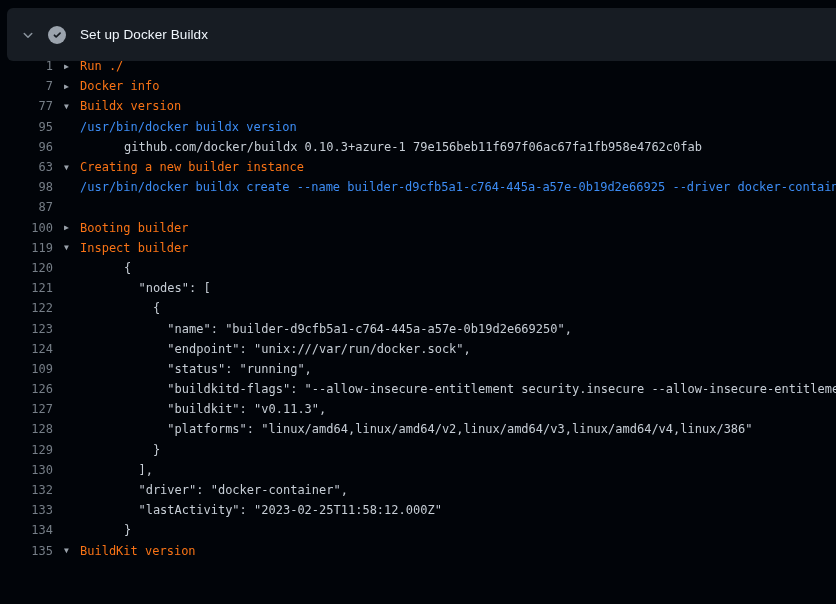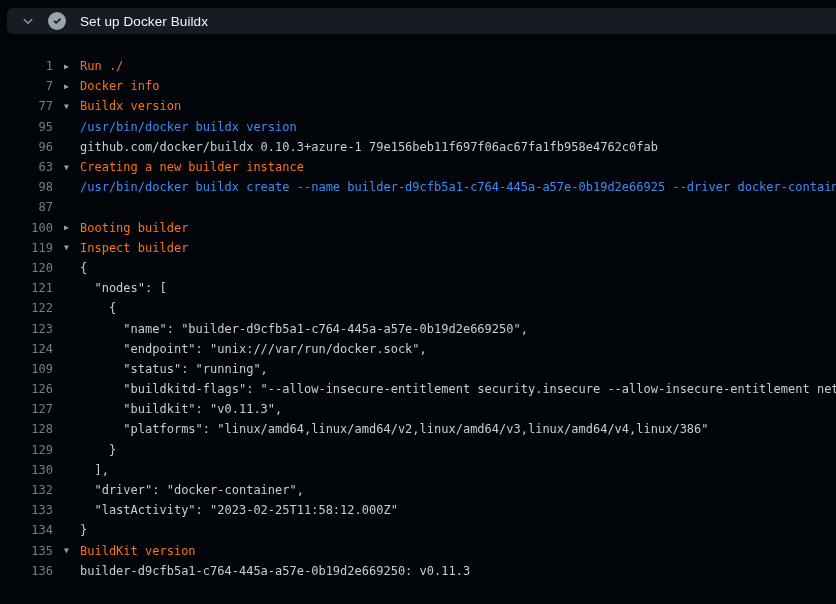--- a/index.html
+++ b/index.html
@@ -7,21 +7,21 @@
   body {
     background: #010409;
     font-family: "Liberation Sans", sans-serif;
     position: relative;
   }
 
   
   .step-header {
     position: absolute;
     left: 7px; top: 8px; right: 0;
-    height: 26px;
+    height: 53px;
     background: #171c23;
     border-radius: 6px 0 0 6px;
     display: flex;
     align-items: center;
     padding-left: 14px;
     cursor: pointer;
   }
   .chevron-icon {
     width: 14px; height: 14px;
     display: inline-flex; align-items: center; justify-content: center;
@@ -71,21 +71,21 @@
     align-items: center;
     cursor: pointer;
   }
   .txt {
     white-space: pre;
     overflow: hidden;
   }
   .row.group_collapsed .txt,
   .row.group_expanded .txt { color: #f97316; cursor: pointer; }
   .row.command .txt { color: #3d8df5; }
-  .row.output  .txt { color: #c7ced6; }
+  .row.output  .txt { color: #c7ced6; margin-left: 44px; }
 </style>
 </head>
 <body>
 
 <div class="step-header">
   <span class="chevron-icon">
     <svg width="12" height="12" viewBox="0 0 16 16" fill="none" stroke="currentColor" stroke-width="2" stroke-linecap="round" stroke-linejoin="round">
         <path d="M3 6l5 5 5-5"></path>
       </svg>
   </span>
@@ -117,14 +117,13 @@
     <div class="row output"><a class="ln">109</a><span class="arrow-cell"></span><span class="txt">      "status": "running",</span></div>
     <div class="row output"><a class="ln">126</a><span class="arrow-cell"></span><span class="txt">      "buildkitd-flags": "--allow-insecure-entitlement security.insecure --allow-insecure-entitlement network.host",</span></div>
     <div class="row output"><a class="ln">127</a><span class="arrow-cell"></span><span class="txt">      "buildkit": "v0.11.3",</span></div>
     <div class="row output"><a class="ln">128</a><span class="arrow-cell"></span><span class="txt">      "platforms": "linux/amd64,linux/amd64/v2,linux/amd64/v3,linux/amd64/v4,linux/386"</span></div>
     <div class="row output"><a class="ln">129</a><span class="arrow-cell"></span><span class="txt">    }</span></div>
     <div class="row output"><a class="ln">130</a><span class="arrow-cell"></span><span class="txt">  ],</span></div>
     <div class="row output"><a class="ln">132</a><span class="arrow-cell"></span><span class="txt">  "driver": "docker-container",</span></div>
     <div class="row output"><a class="ln">133</a><span class="arrow-cell"></span><span class="txt">  "lastActivity": "2023-02-25T11:58:12.000Z"</span></div>
     <div class="row output"><a class="ln">134</a><span class="arrow-cell"></span><span class="txt">}</span></div>
     <div class="row group_expanded"><a class="ln">135</a><span class="arrow-cell">▼</span><span class="txt">BuildKit version</span></div>
-    <div class="row output"><a class="ln">136</a><span class="arrow-cell"></span><span class="txt">builder-d9cfb5a1-c764-445a-a57e-0b19d2e669250: v0.11.3</span></div>
   </div>
 
 </body></html>

